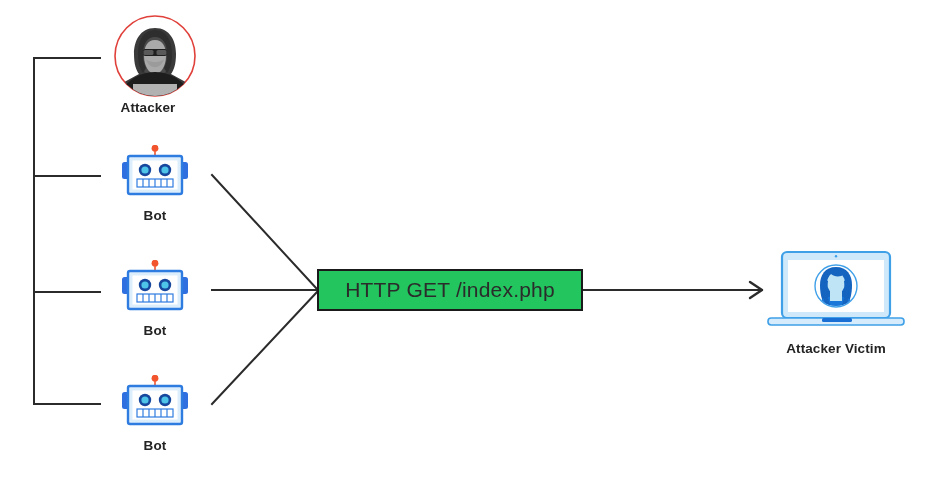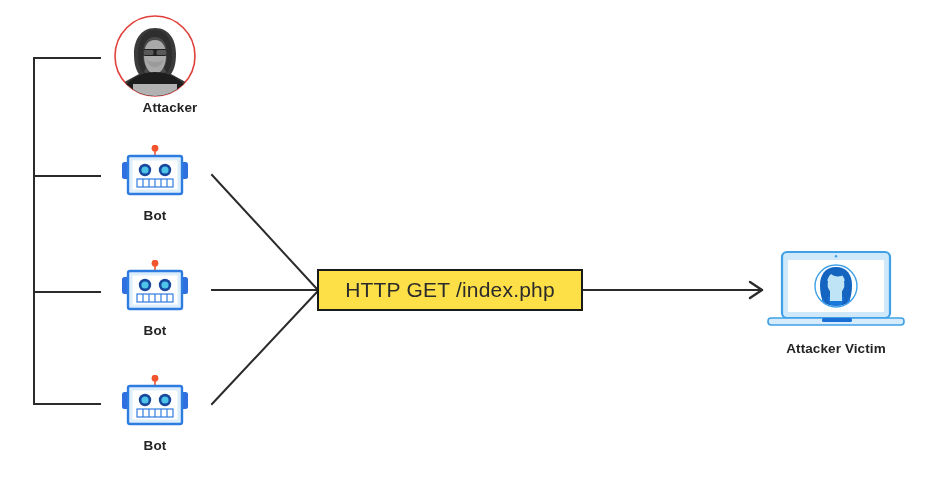--- a/index.html
+++ b/index.html
@@ -36,21 +36,21 @@
     line-height: 16px;
   }
   
   #attacker-node {
     left: 113px;
     top: 14px;
     width: 84px;
     height: 84px;
   }
   #attacker-label {
-    left: 80px;
+    left: 58px;
     top: 100px;
   }
   
   .bot-node {
     width: 80px;
     height: 52px;
   }
   #bot-node-1 { left: 115px; top: 145px; }
   #bot-node-2 { left: 115px; top: 260px; }
   #bot-node-3 { left: 115px; top: 375px; }
@@ -70,21 +70,21 @@
   }
   
   #request-box {
     position: absolute;
     left: 317px;
     top: 269px;
     width: 266px;
     height: 42px;
     box-sizing: border-box;
     border: 2px solid #1a1a1a;
-    background: #fde047;
+    background: #22c55e;
     display: flex;
     align-items: center;
     justify-content: center;
   }
   #request-box-label {
     font-size: 21px;
     color: #2b2b2b;
     font-family: "Liberation Sans", sans-serif;
     letter-spacing: 0.2px;
     white-space: nowrap;

